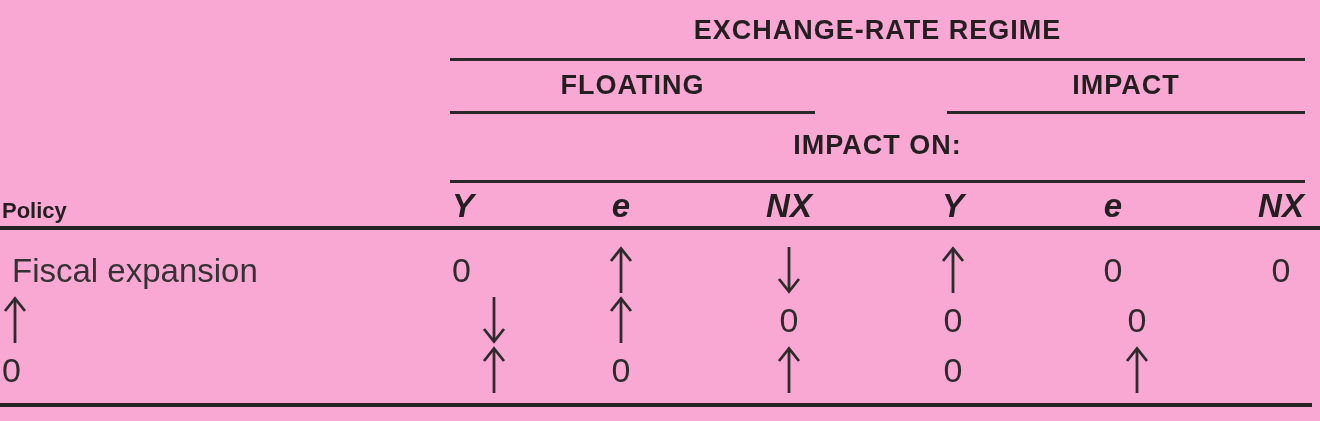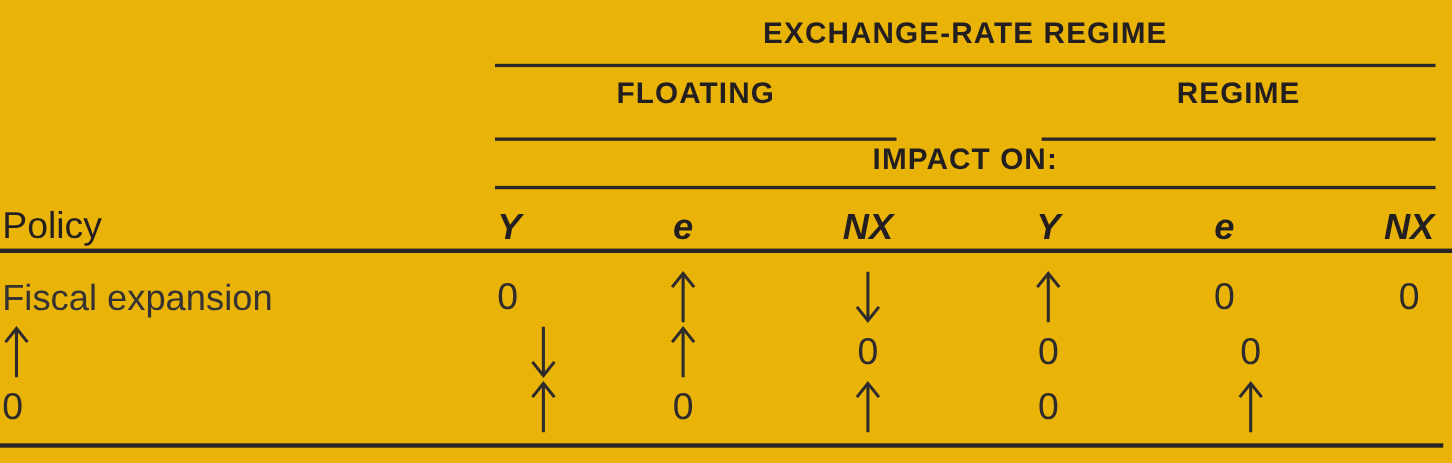--- a/index.html
+++ b/index.html
@@ -5,21 +5,21 @@
 <style>
   html, body {
     margin: 0;
     padding: 0;
     background: #ffffff;
   }
   .page {
     position: relative;
     width: 1320px;
     height: 421px;
-    background: #eab308;
+    background: #f9a8d4;
     font-family: "Liberation Sans", sans-serif;
     color: #231f20;
     overflow: hidden;
   }
   
   .regime-title {
     position: absolute;
     left: 450px; top: 15px;
     width: 855px;
     text-align: center;
@@ -44,53 +44,53 @@
     width: 855px;
     display: flex;
     justify-content: space-between;
   }
   .subregime .group {
     text-align: center;
     font-size: 27px;
     font-weight: bold;
     letter-spacing: 1px;
     line-height: 30px;
-    padding-bottom: 25px;
+    padding-bottom: 11px;
     border-bottom: 3px solid #2a2728;
   }
   .group-floating { width: 365px; }
   .group-fixed   { width: 358px; }
   .impact-title {
     position: absolute;
     left: 450px; top: 130px;
     width: 855px;
     text-align: center;
     font-size: 27px;
     font-weight: bold;
     letter-spacing: 1px;
     line-height: 30px;
-    padding-bottom: 9px;
+    padding-bottom: 20px;
     border-bottom: 3px solid #2a2728;
   }
   
   .cols-grid {
     display: grid;
     grid-template-columns: 450px 88px 166px 170px 158px 162px 126px;
     width: 1320px;
   }
   .cols-header {
     position: absolute;
     left: 0; top: 182px;
     height: 44px;
     align-items: end;
     border-bottom: 4px solid #272425;
   }
   .policy-header {
-    font-size: 34px;
-    font-weight: normal;
+    font-size: 22px;
+    font-weight: bold;
     line-height: 1;
     padding-left: 2px;
     padding-bottom: 4px;
   }
   .colletter {
     font-size: 33px;
     font-weight: bold;
     font-style: italic;
     line-height: 1;
     padding-bottom: 4px;
@@ -105,21 +105,21 @@
     width: 1320px;
   }
   .row {
     height: 50px;
     align-items: center;
   }
   .rowlabel {
     font-size: 33px;
     line-height: 1;
     color: #353233;
-    padding-left: 2px;
+    padding-left: 12px;
     white-space: nowrap;
   }
   .cell {
     font-size: 34px;
     line-height: 1;
     color: #2e2b2c;
   }
   .cell svg { display: inline-block; vertical-align: middle; }
   .bottom-rule {
     position: absolute;
@@ -131,21 +131,21 @@
 </head>
 <body>
 
 <div class="page">
 
   <div class="regime-title">EXCHANGE-RATE REGIME</div>
   <div class="regime-rule"></div>
 
   <div class="subregime">
     <div class="group group-floating">FLOATING</div>
-    <div class="group group-fixed">REGIME</div>
+    <div class="group group-fixed">IMPACT</div>
   </div>
 
   <div class="impact-title">IMPACT ON:</div>
 
   <div class="cols-grid cols-header">
     <div class="policy-header">Policy</div>
     <div class="colletter c-left">Y</div>
     <div class="colletter c-center">e</div>
     <div class="colletter c-center">NX</div>
     <div class="colletter c-center">Y</div>

